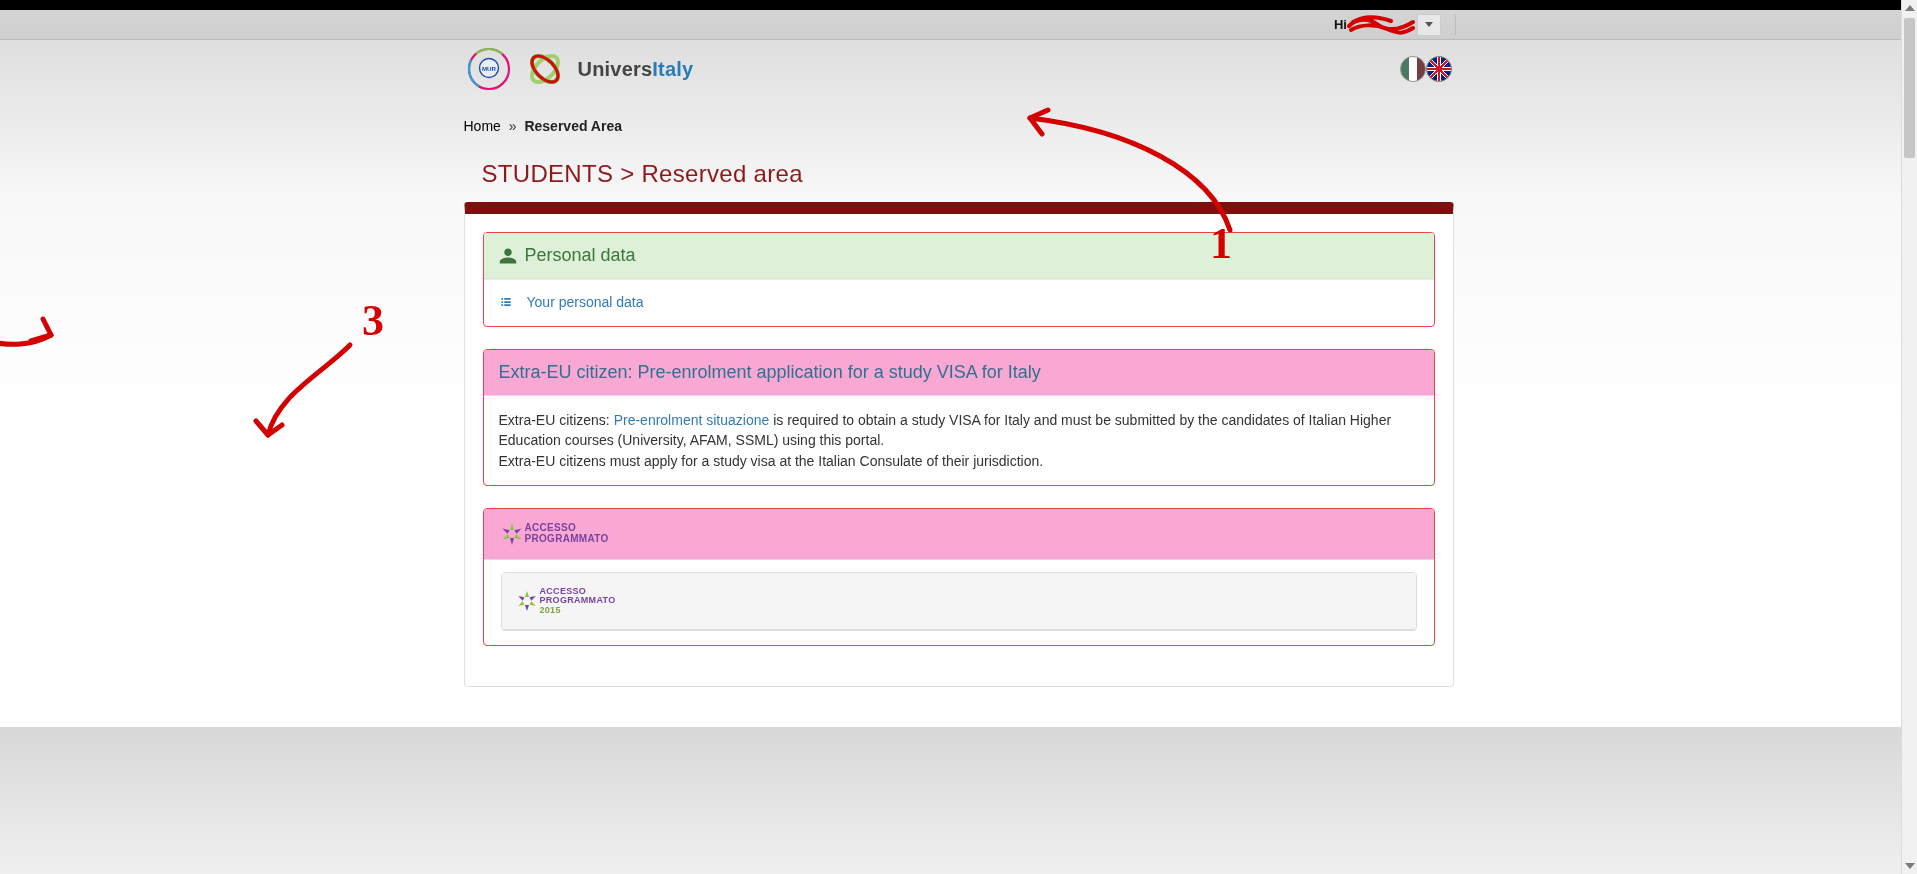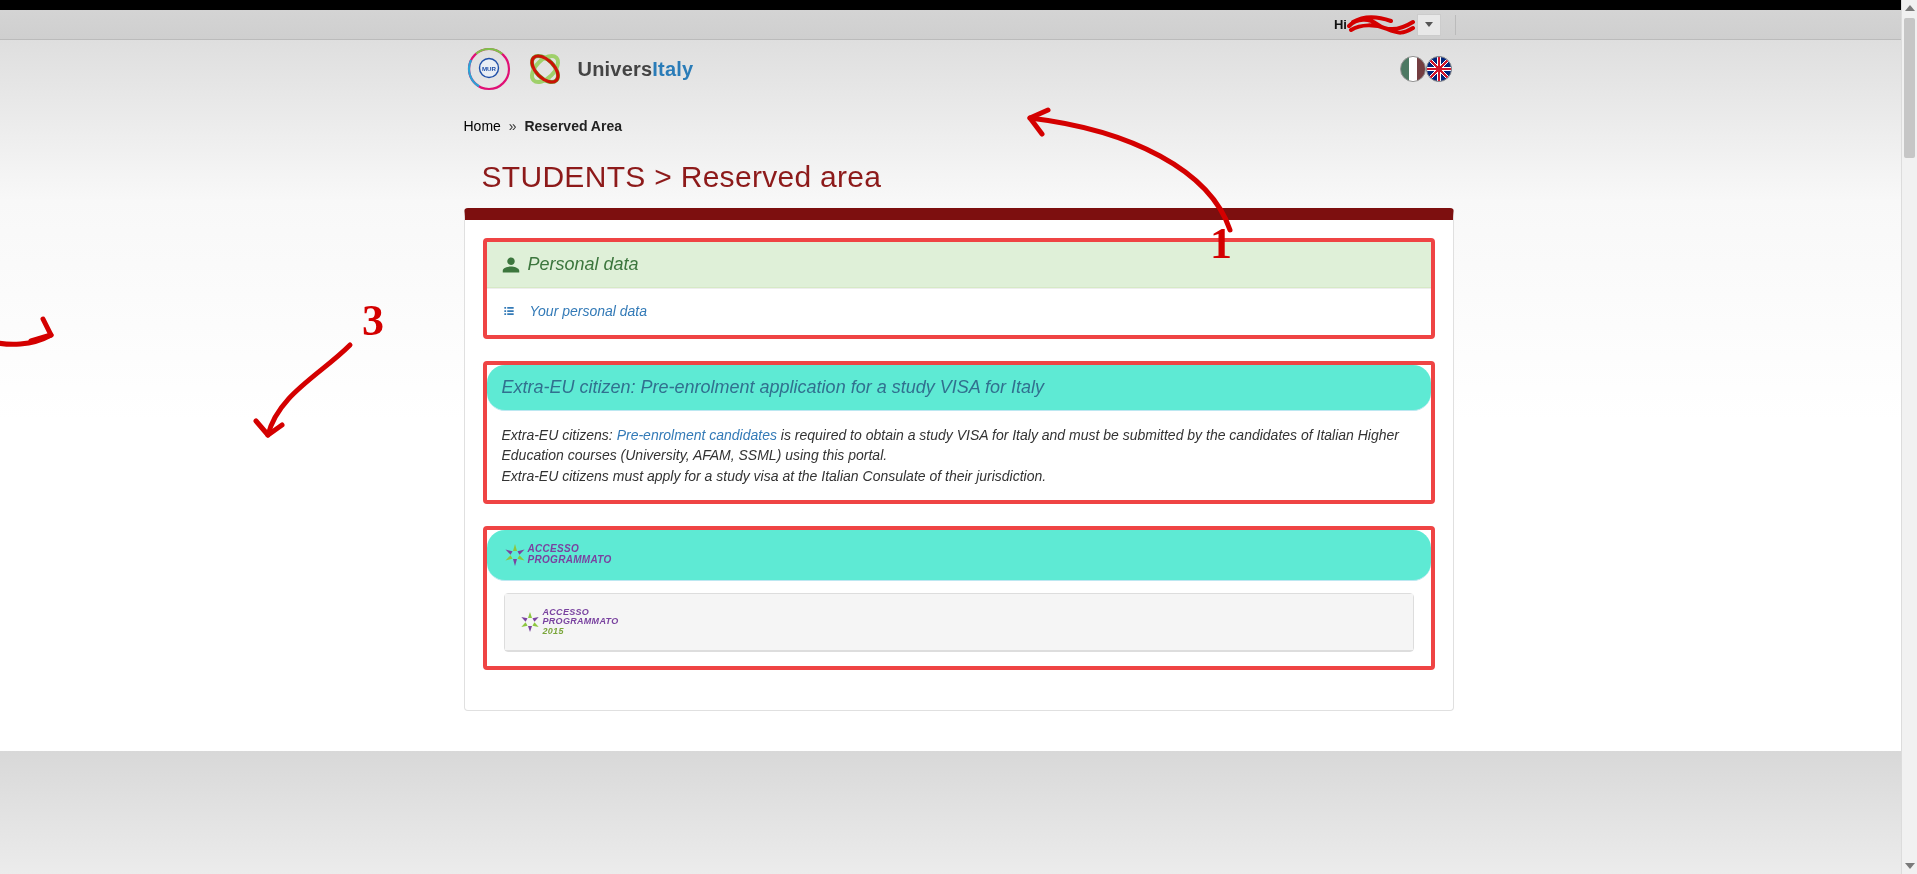--- a/index.html
+++ b/index.html
@@ -124,44 +124,43 @@
     color: #222;
   }
   .breadcrumb a { color: #000000; text-decoration: none; }
   .breadcrumb .sep { color:#333; margin: 0 4px; }
   .breadcrumb .current { font-weight: 700; }
 
   .page-title {
     margin-top: 26px;
     margin-left: 18px;
     color: #8d1a1a;
-    font-size: 30px;
+    font-size: 24px;
     font-weight: 400;
     letter-spacing: .3px;
   }
 
   .card-shell {
     margin-top: 14px;
     background: #fff;
     border: 1px solid #e0e0e0;
     border-top: 12px solid #7d0f0f;
     border-radius: 4px;
     padding: 18px;
   }
 
   .panel {
-    border: 4px solid #ef4444;
+    border: 1px solid #ef4444;
     border-radius: 4px;
     margin-bottom: 22px;
     overflow: hidden;
     background: #fff;
-    font-style: italic;
   }
   .panel-green .panel-heading { background: #dff0d8; color:#3c763d; border-bottom:1px solid #d6e9c6;}
-  .panel-blue .panel-heading { background: #5eead4; color:#31708f; border-bottom:1px solid #bce8f1;border-radius:18px;}
+  .panel-blue .panel-heading { background: #f9a8d4; color:#31708f; border-bottom:1px solid #bce8f1;}
   .panel-heading {
     padding: 12px 15px;
     font-size: 18px;
     display:flex; align-items:center; gap:8px;
   }
   .panel-heading svg { width:18px; height:18px; fill: currentColor; }
   .panel-body { padding: 14px 15px; font-size:14px; color:#333; line-height:1.45; }
   .panel-body a { color:#337ab7; text-decoration:none; }
 
   .personal-link-row { padding: 14px 15px; border-top:1px solid #eee; }
@@ -314,21 +313,21 @@
         </a>
       </div>
     </section>
 
     <section class="panel panel-blue">
       <div class="panel-heading">
         <span>Extra-EU citizen: Pre-enrolment application for a study VISA for Italy</span>
       </div>
       <div class="panel-body">
         <p>
-          <span>Extra-EU citizens: </span><a href="#">Pre-enrolment candidates</a><span> is required to obtain a study VISA for Italy and must be submitted by the candidates of Italian Higher Education courses (University, AFAM, SSML) using this portal.</span>
+          <span>Extra-EU citizens: </span><a href="#">Pre-enrolment situazione</a><span> is required to obtain a study VISA for Italy and must be submitted by the candidates of Italian Higher Education courses (University, AFAM, SSML) using this portal.</span>
         </p>
         <p>Extra-EU citizens must apply for a study visa at the Italian Consulate of their jurisdiction.</p>
       </div>
     </section>
 
     <section class="panel panel-blue">
       <div class="panel-heading" style="padding-top:8px;padding-bottom:8px;">
         <span class="accesso-logo">
           <span class="star">
             <svg viewBox="0 0 26 26">

